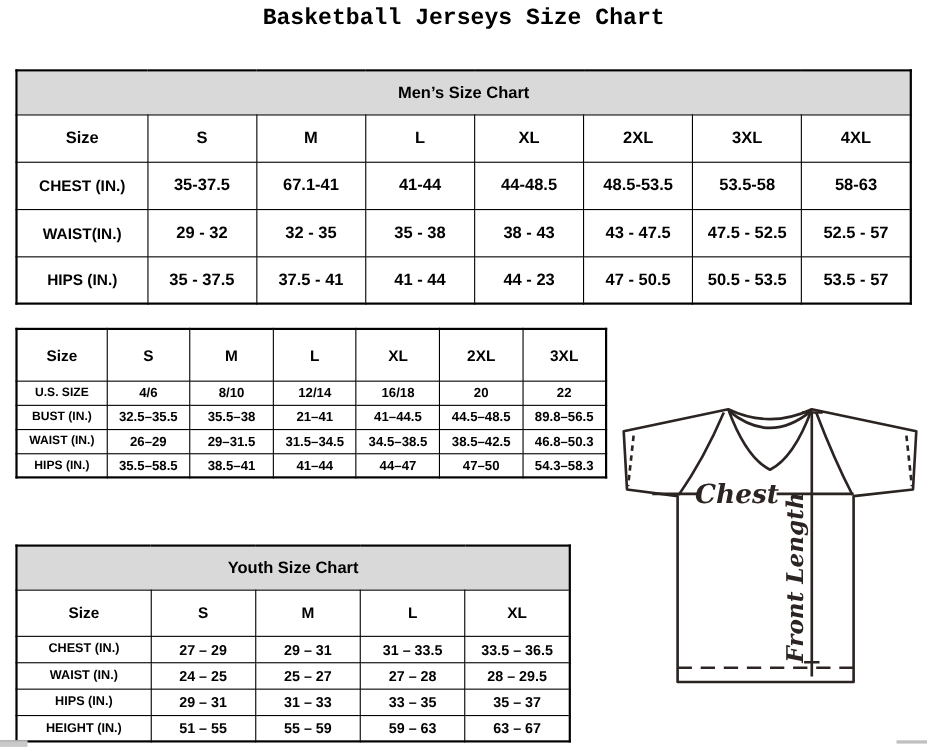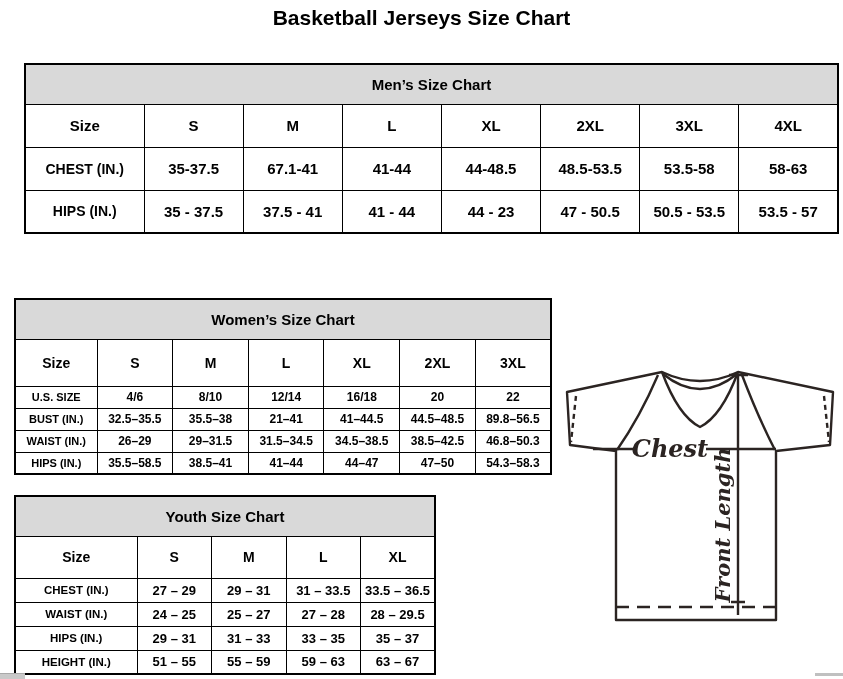--- a/index.html
+++ b/index.html
@@ -1,41 +1,41 @@
 <!DOCTYPE html>
 <html><head>
 <meta charset="utf-8">
 <style>
   html,body{margin:0;padding:0;background:#ffffff;}
   #page{position:relative;width:843px;height:679px;background:#ffffff;overflow:hidden;
         font-family:"Liberation Sans","DejaVu Sans",sans-serif;color:#000;}
   #title{position:absolute;top:6px;left:0;width:843px;text-align:center;
-         font-size:21px;font-weight:bold;letter-spacing:0px;}
+         font-size:21px;font-weight:bold;letter-spacing:0px;font-family:Liberation Mono, monospace;}
   table{border-collapse:collapse;table-layout:fixed;position:absolute;background:#fff;}
   table, th, td{border:1px solid #000;}
   table{border-width:2px;}
   .band{background:#d9d9d9;text-align:center;font-weight:bold;font-size:15px;}
   th,td{text-align:center;font-weight:bold;padding:0;overflow:hidden;white-space:nowrap;}
   
-  #men-table{left:24px;top:63px;width:815px;}
+  #men-table{left:14px;top:63px;width:815px;}
   #men-table .band-row{height:40px;}
   #men-table .size-row{height:43px;}
   #men-table .data-row{height:43px;}
   #men-table th,#men-table td{font-size:15px;}
   #men-table td.lbl{font-size:14px;}
   
   #women-table{left:14px;top:298px;width:538px;}
   #women-table .band-row{height:40px;}
   #women-table .size-row{height:47px;}
   #women-table .size-row th{font-size:14px;}
   #women-table .data-row{height:22px;}
   #women-table td{font-size:12px;}
   #women-table td.lbl{font-size:11px;}
   
-  #youth-table{left:14px;top:495px;width:422px;}
+  #youth-table{left:14px;top:495px;width:505px;}
   #youth-table .band-row{height:40px;}
   #youth-table .size-row{height:42px;}
   #youth-table .size-row th{font-size:14px;}
   #youth-table .data-row{height:24px;}
   #youth-table td{font-size:13px;}
   #youth-table td.lbl{font-size:11.5px;}
   
   #jersey{position:absolute;left:560px;top:362px;width:280px;height:270px;}
   .measure-text{font-family:"DejaVu Serif","Liberation Serif",serif;
                 font-style:italic;font-weight:bold;fill:#2b2422;}
@@ -81,20 +81,30 @@
       <td class="lbl">CHEST (IN.)</td>
       <td>35-37.5</td>
       <td>67.1-41</td>
       <td>41-44</td>
       <td>44-48.5</td>
       <td>48.5-53.5</td>
       <td>53.5-58</td>
       <td>58-63</td>
     </tr>
     <tr class="data-row">
+      <td class="lbl">WAIST(IN.)</td>
+      <td>29 - 32</td>
+      <td>32 - 35</td>
+      <td>35 - 38</td>
+      <td>38 - 43</td>
+      <td>43 - 47.5</td>
+      <td>47.5 - 52.5</td>
+      <td>52.5 - 57</td>
+    </tr>
+    <tr class="data-row">
       <td class="lbl">HIPS (IN.)</td>
       <td>35 - 37.5</td>
       <td>37.5 - 41</td>
       <td>41 - 44</td>
       <td>44 - 23</td>
       <td>47 - 50.5</td>
       <td>50.5 - 53.5</td>
       <td>53.5 - 57</td>
     </tr>
   </tbody>
@@ -104,23 +114,20 @@
     <colgroup>
         <col style="width:82px">
         <col>
         <col>
         <col>
         <col>
         <col>
         <col>
       </colgroup>
     <tbody>
-        <tr class="band-row">
-      <th colspan="7" class="band">Women’s Size Chart</th>
-    </tr>
     <tr class="size-row">
       <th>Size</th>
       <th>S</th>
       <th>M</th>
       <th>L</th>
       <th>XL</th>
       <th>2XL</th>
       <th>3XL</th>
     </tr>
     <tr class="data-row">

